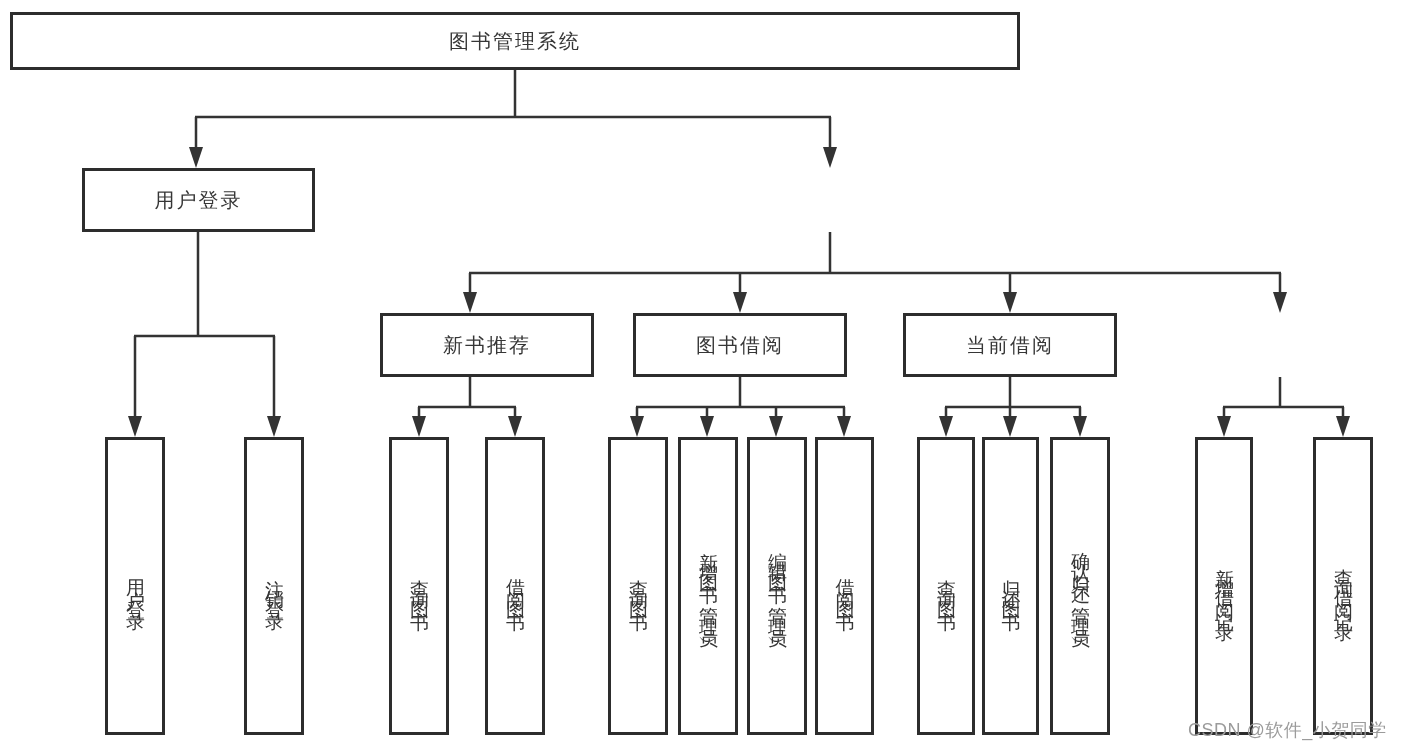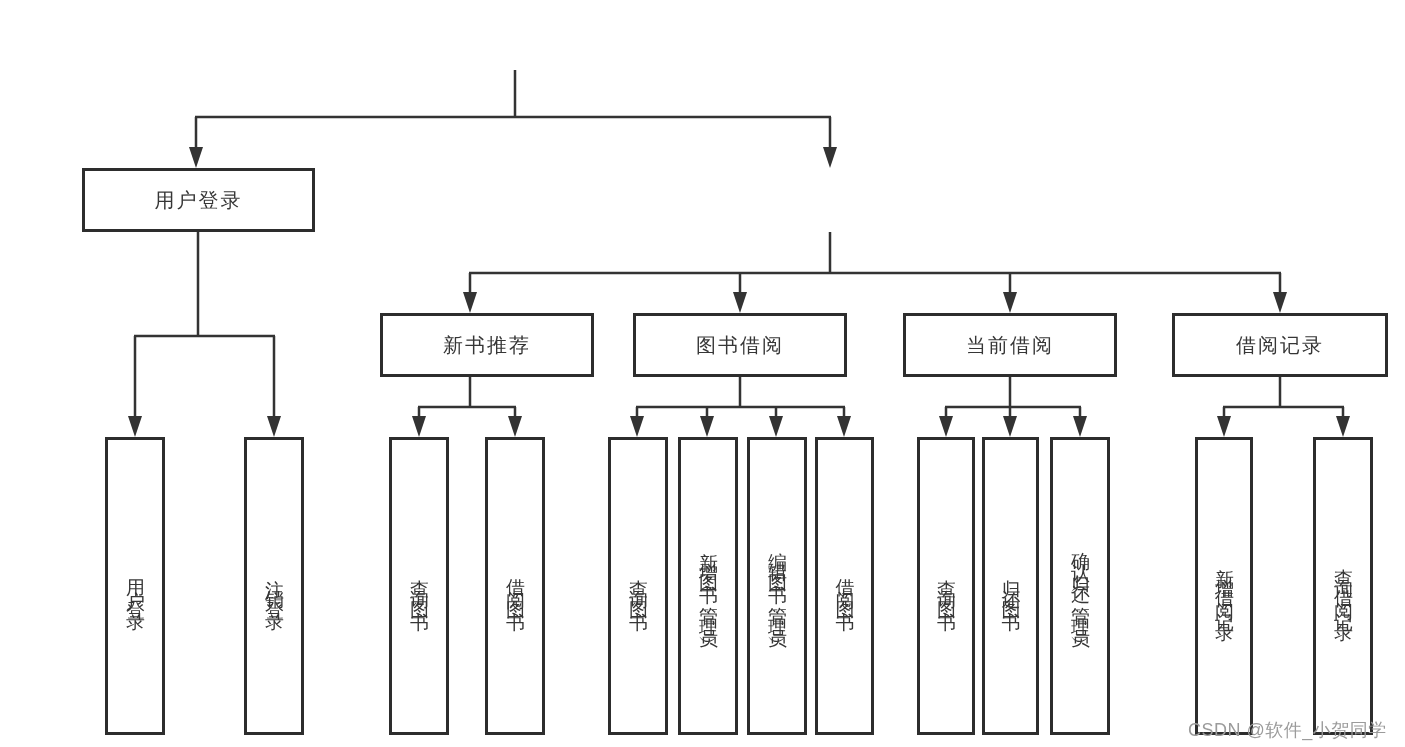--- a/index.html
+++ b/index.html
@@ -84,36 +84,36 @@
       <polygon points="769,416 783,416 776,437"></polygon>
       <polygon points="837,416 851,416 844,437"></polygon>
       <polygon points="939,416 953,416 946,437"></polygon>
       <polygon points="1003,416 1017,416 1010,437"></polygon>
       <polygon points="1073,416 1087,416 1080,437"></polygon>
       <polygon points="1217,416 1231,416 1224,437"></polygon>
       <polygon points="1336,416 1350,416 1343,437"></polygon>
     </g>
   </svg>
 
+  <div class="node h" style="left:10px;top:12px;width:1010px;height:58px">
+    <span class="lbl">图书管理系统</span>
+  </div>
 
   <div class="node h" style="left:82px;top:168px;width:233px;height:64px">
     <span class="lbl">用户登录</span>
   </div>
 
   <div class="node h" style="left:380px;top:313px;width:214px;height:64px">
     <span class="lbl">新书推荐</span>
   </div>
   <div class="node h" style="left:633px;top:313px;width:214px;height:64px">
     <span class="lbl">图书借阅</span>
   </div>
   <div class="node h" style="left:903px;top:313px;width:214px;height:64px">
     <span class="lbl">当前借阅</span>
-  </div>
-  <div class="node h" style="left:1172px;top:313px;width:216px;height:64px">
-    <span class="lbl">借阅记录</span>
   </div>
 
   <div class="node v" style="left:105px;top:437px;width:60px;height:298px">
     <span class="lbl">用户登录</span>
   </div>
   <div class="node v" style="left:244px;top:437px;width:60px;height:298px">
     <span class="lbl">注销登录</span>
   </div>
 
   <div class="node v" style="left:389px;top:437px;width:60px;height:298px">

